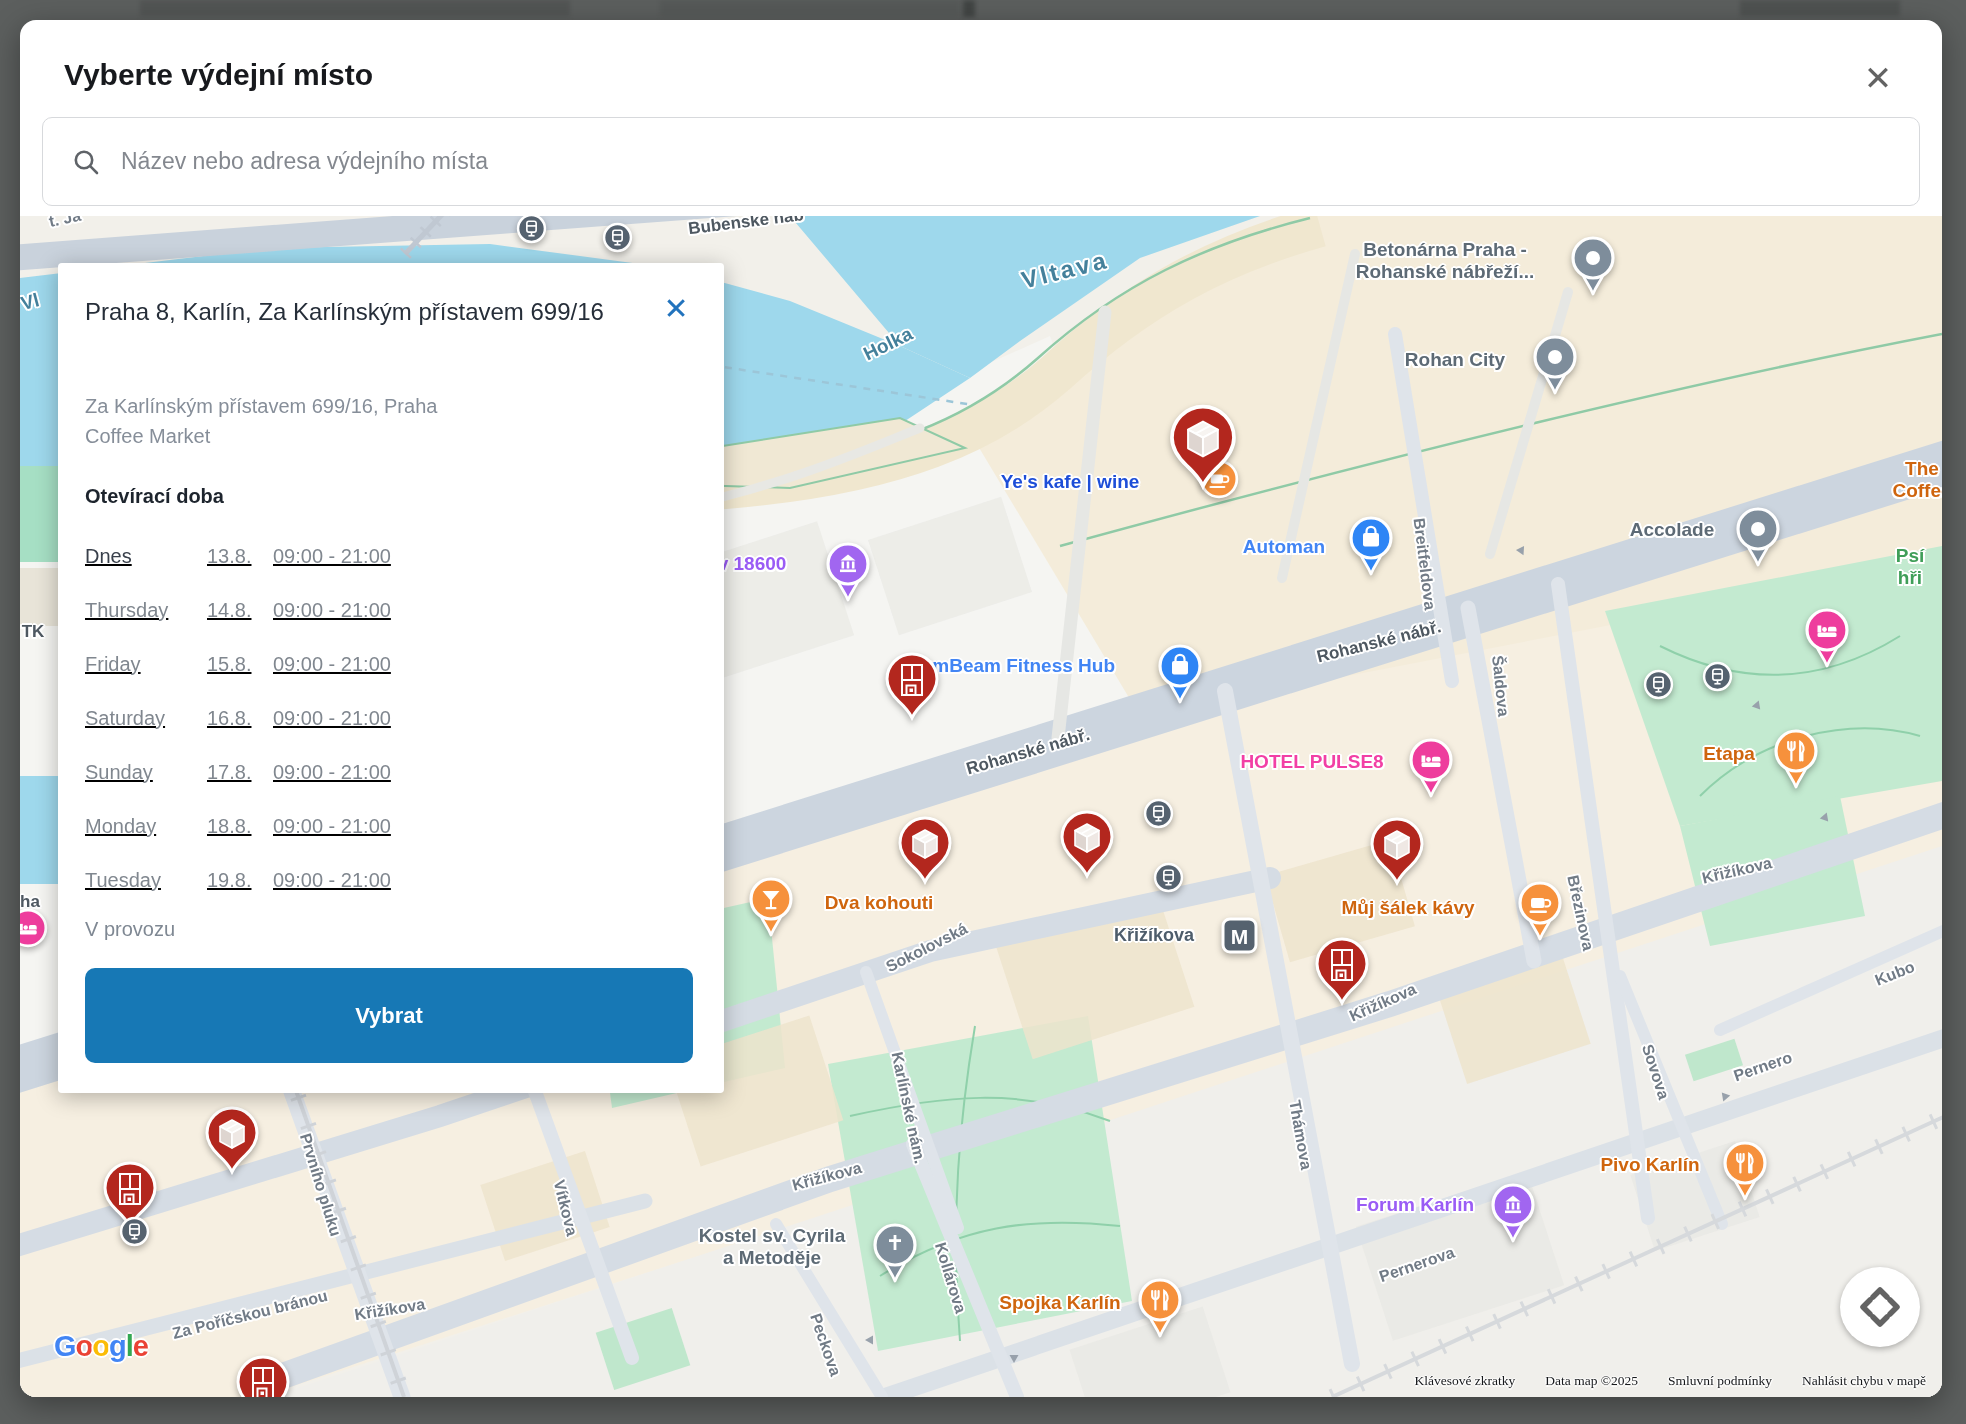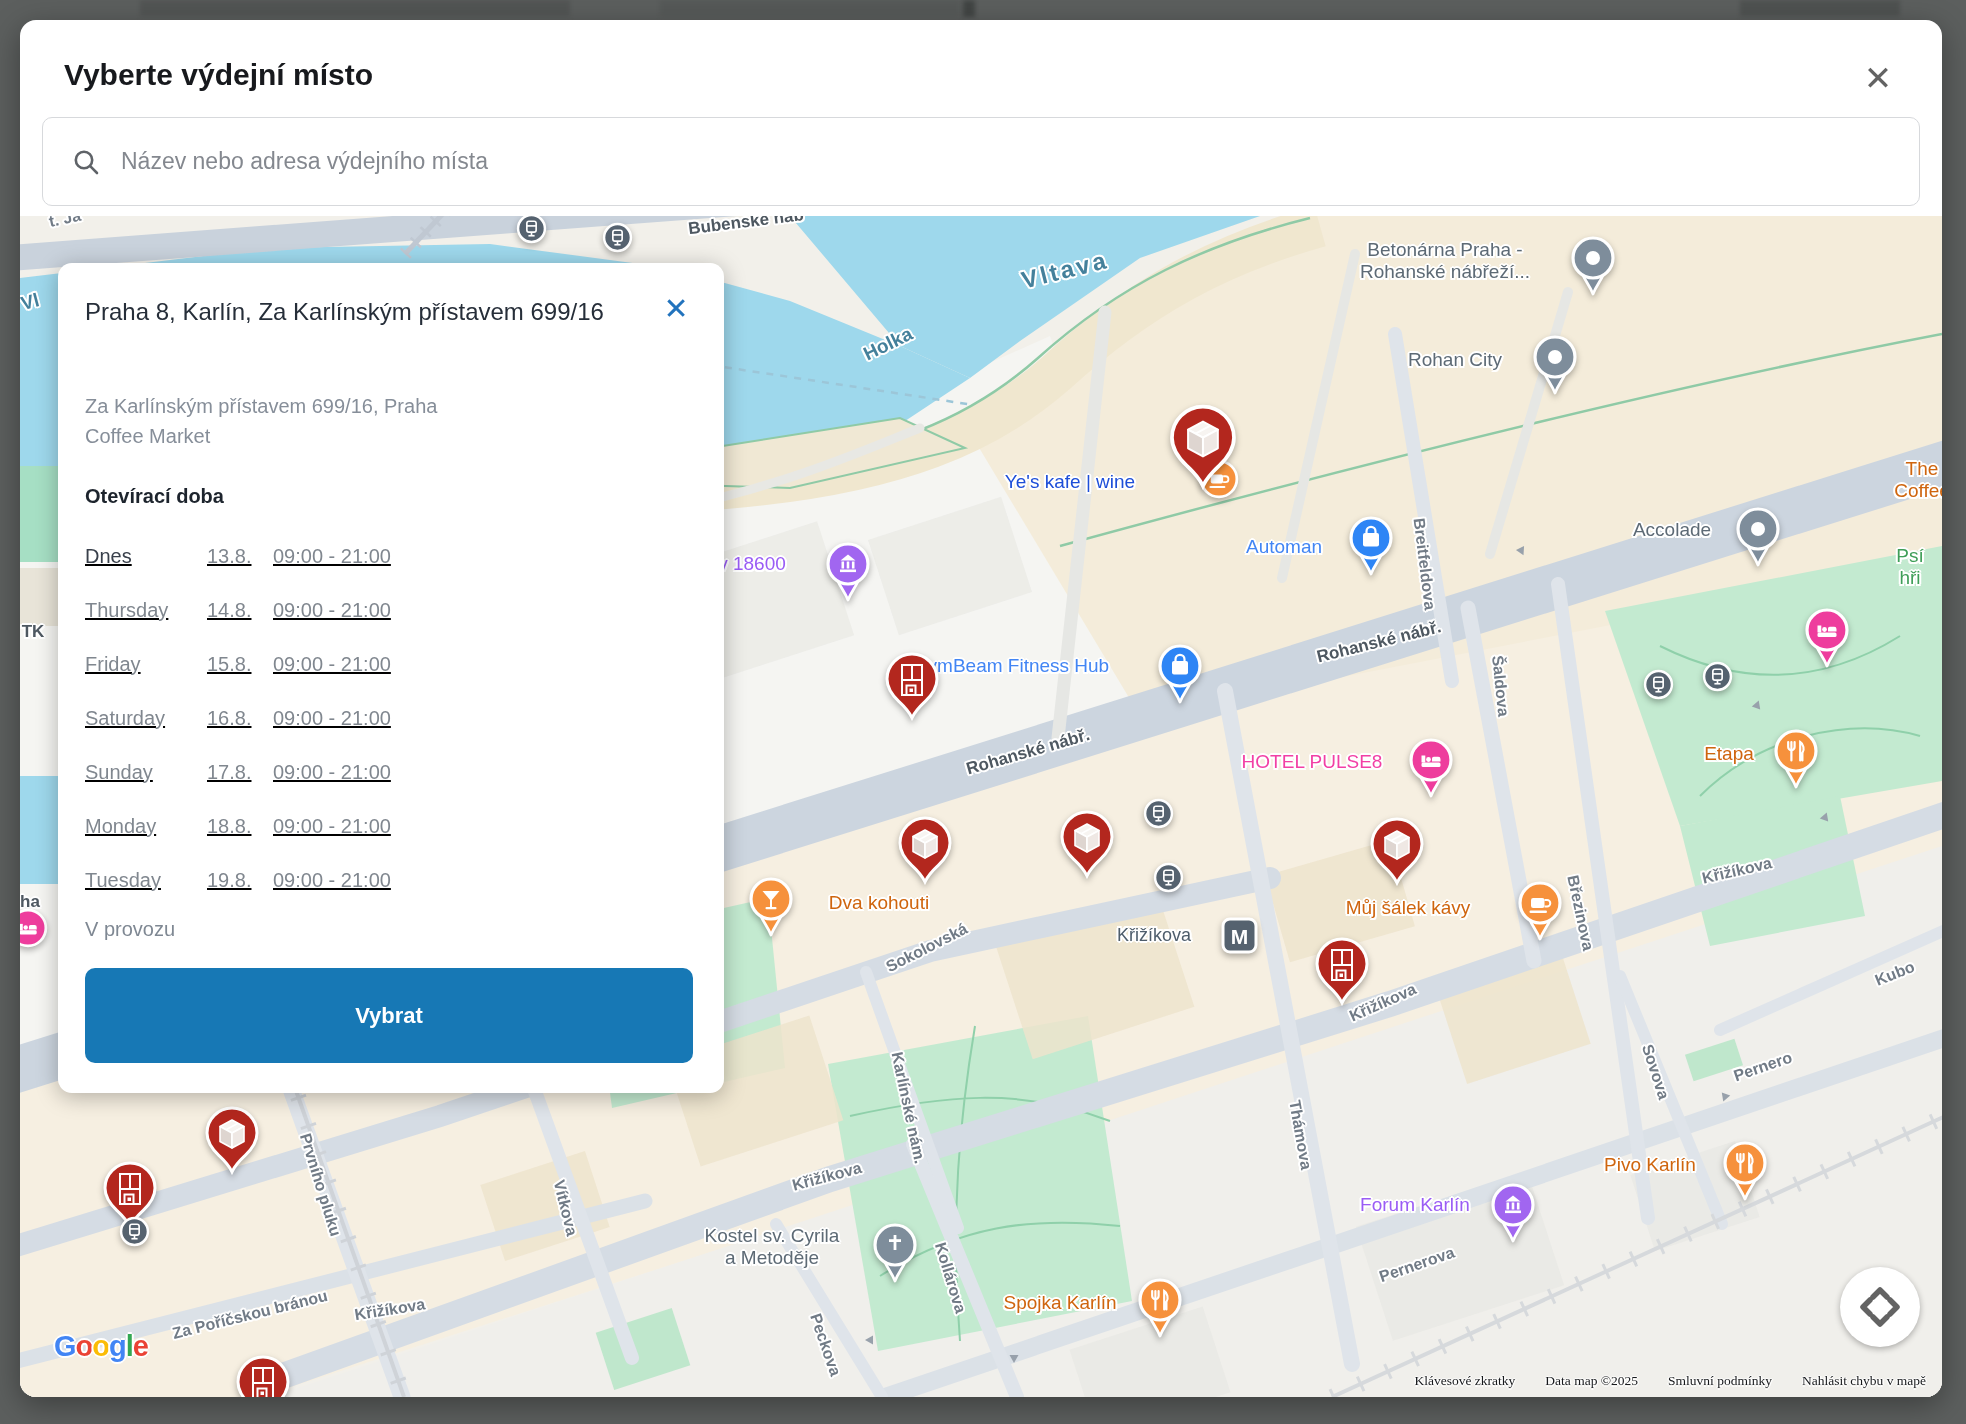--- a/index.html
+++ b/index.html
@@ -16,41 +16,41 @@
          border-radius:10px;box-sizing:border-box;display:flex;align-items:center;background:#fff;}
   .searchbox svg{margin:0 18px 0 28px;flex:0 0 auto;}
   .searchbox input{flex:1;border:none;outline:none;font-size:23px;color:#202227;background:transparent;
          font-family:"Liberation Sans",sans-serif;}
   .searchbox input::placeholder{color:#84888f;}
   
   .map{position:absolute;left:0;top:196px;width:1922px;height:1181px;overflow:hidden;
        border-radius:0 0 16px 16px;background:#f2f0ea;}
   .terrain{position:absolute;left:0;top:0;}
   .ml{position:absolute;white-space:pre-line;text-align:center;transform-origin:center;
-      font-weight:400;font-size:19px;line-height:1.15;
+      font-weight:700;font-size:19px;line-height:1.15;
       text-shadow:2px 0 0 #fff,-2px 0 0 #fff,0 2px 0 #fff,0 -2px 0 #fff,
                   1.5px 1.5px 0 #fff,-1.5px -1.5px 0 #fff,1.5px -1.5px 0 #fff,-1.5px 1.5px 0 #fff;}
   .ml.st{font-size:16px;font-weight:700;}
   .ml.std{font-size:17px;font-weight:700;}
   .ml.wl{font-weight:700;}
   .ml.wlbig{font-size:24px;font-weight:700;letter-spacing:3px;}
   .ml.stn{font-size:18px;}
   .pin{position:absolute;filter:drop-shadow(0 3px 3px rgba(0,0,0,.3));}
   .pin svg{display:block;}
   .attribution{position:absolute;right:16px;bottom:8px;display:flex;gap:30px;font-size:13.5px;
       color:#17191c;text-shadow:1.5px 0 0 rgba(255,255,255,.9),-1.5px 0 0 rgba(255,255,255,.9),
       0 1.5px 0 rgba(255,255,255,.9),0 -1.5px 0 rgba(255,255,255,.9);}
   .attribution span{cursor:pointer;font-family:Liberation Serif, serif;}
   .glogo{position:absolute;left:34px;bottom:34px;font-size:29px;font-weight:600;letter-spacing:-1px;
       text-shadow:2px 0 0 #fff,-2px 0 0 #fff,0 2px 0 #fff,0 -2px 0 #fff;}
   .fsbtn{position:absolute;left:1820px;top:1051px;width:80px;height:80px;border-radius:50%;background:#fff;
       border:none;box-shadow:0 2px 6px rgba(0,0,0,.3);cursor:pointer;display:flex;
       align-items:center;justify-content:center;padding:0;}
   
-  .card{position:absolute;left:38px;top:243px;width:666px;height:830px;background:#fff;border-radius:14px;
+  .card{position:absolute;left:38px;top:243px;width:666px;height:830px;background:#fff;border-radius:4px;
       box-shadow:0 4px 22px rgba(0,0,0,.28);}
   .card-title{position:absolute;left:27px;top:32px;width:520px;font-size:24px;font-weight:500;
       color:#262e39;line-height:1.45;}
   .card-close{position:absolute;right:28px;top:26px;width:40px;height:40px;border:none;background:none;
       color:#2273bd;font-size:30px;line-height:40px;text-align:center;cursor:pointer;padding:0;}
   .card-addr{position:absolute;left:27px;top:128px;font-size:20px;color:#868e99;line-height:1.5;}
   .card-hours-h{position:absolute;left:27px;top:222px;font-size:20px;font-weight:700;color:#1d242d;}
   .hours{position:absolute;left:27px;top:266px;width:500px;text-decoration:underline;}
   .hrow{display:grid;grid-template-columns:122px 66px auto;height:54px;align-items:center;
       font-size:20px;color:#80878f;}

